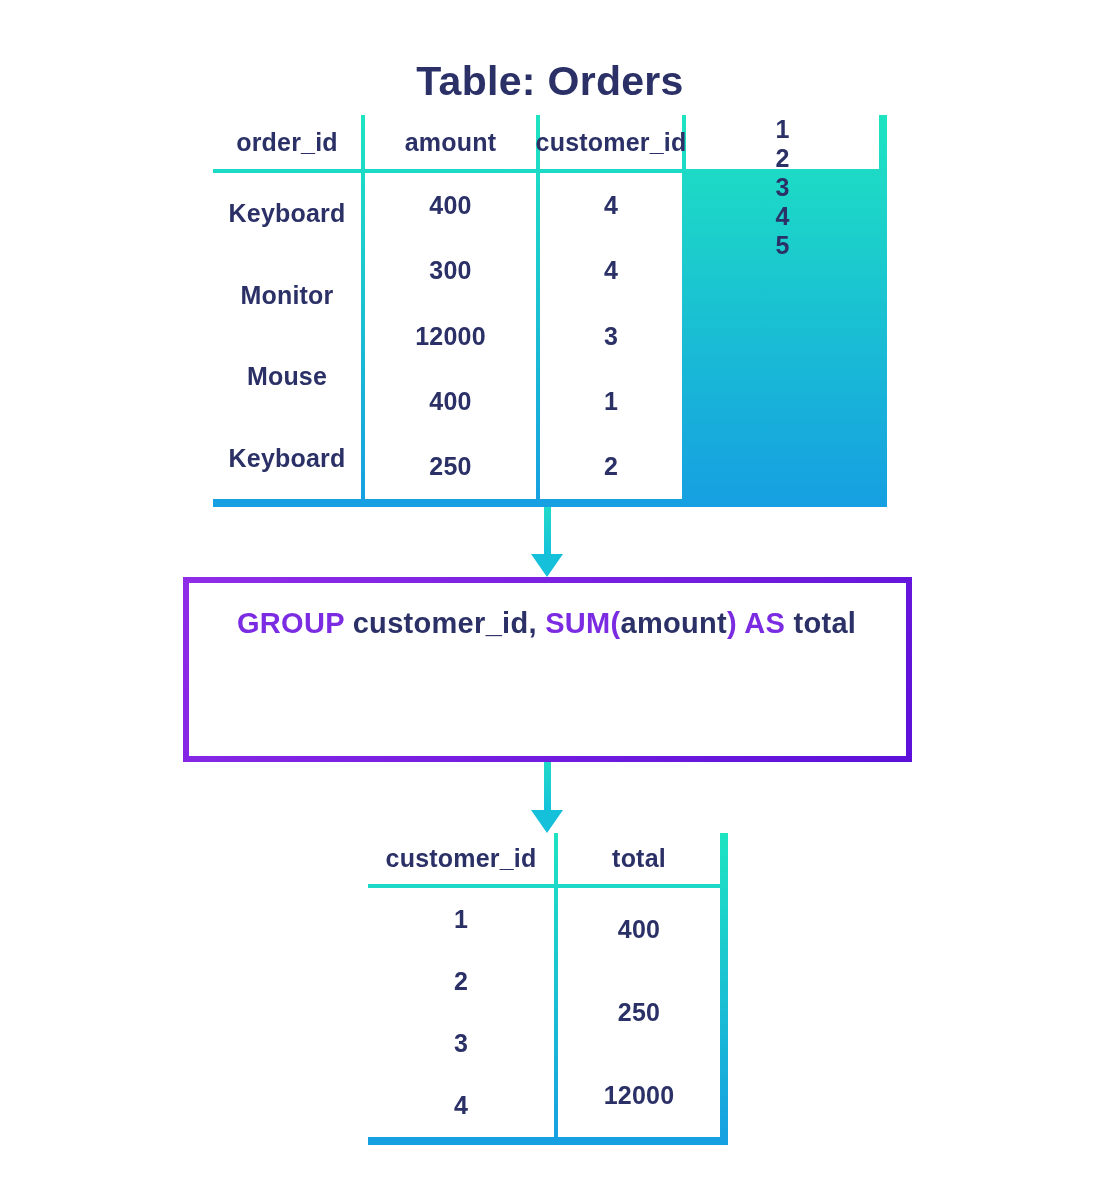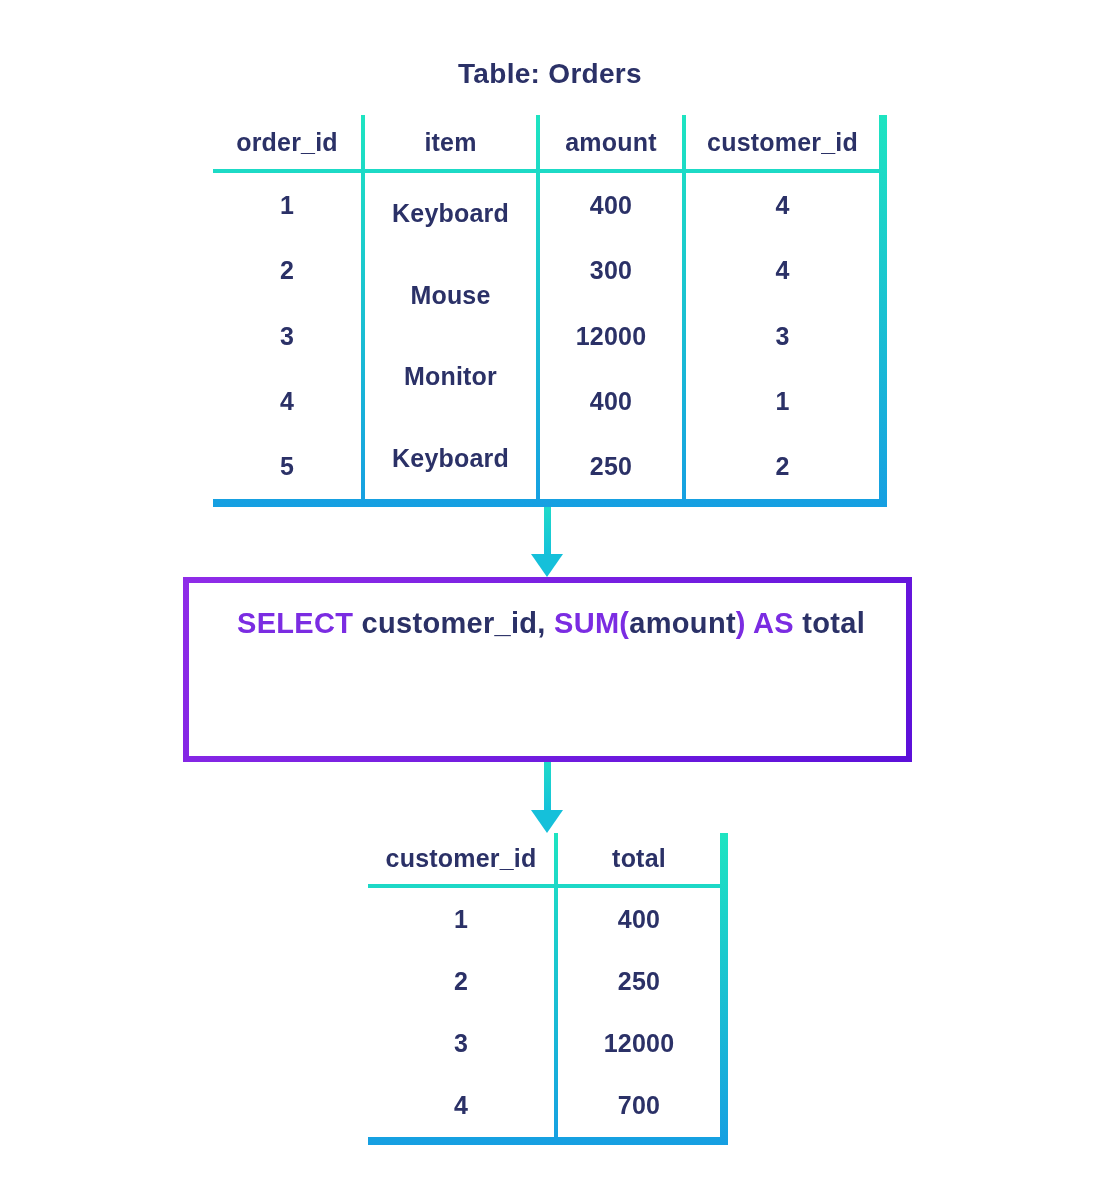--- a/index.html
+++ b/index.html
@@ -16,21 +16,21 @@
   .canvas{
     position:relative;
     width:1096px;height:1200px;
     background:var(--bg);
     font-family:"Liberation Sans","DejaVu Sans",sans-serif;
     color:var(--navy);
     overflow:hidden;
   }
   .title{
     position:absolute;left:213px;top:58px;width:674px;
-    text-align:center;font-size:28px;font-weight:700;color:var(--navy);
+    text-align:center;font-size:41px;font-weight:700;color:var(--navy);
     letter-spacing:.3px;
   }
   
   .tbl{
     position:absolute;display:grid;gap:4px;padding:0;
     background:linear-gradient(180deg,var(--cyan1) 0%,var(--cyan2) 100%);
   }
   .tbl-orders{
     left:213px;top:115px;width:674px;height:392px;
     grid-template-columns:148px 171px 142px 193px;
@@ -80,34 +80,33 @@
 </style>
 </head>
 <body>
 
 <div class="canvas">
 
   <div class="title">Table: Orders</div>
 
   <div class="tbl tbl-orders" id="orders-grid">
       <div class="hcell">order_id</div>
-      <div class="hcell">item</div>
       <div class="hcell">amount</div>
       <div class="hcell">customer_id</div>
       <div class="colcell">
         <div class="vcell">1</div>
         <div class="vcell">2</div>
         <div class="vcell">3</div>
         <div class="vcell">4</div>
         <div class="vcell">5</div>
       </div>
       <div class="colcell">
         <div class="vcell">Keyboard</div>
+        <div class="vcell">Monitor</div>
         <div class="vcell">Mouse</div>
-        <div class="vcell">Monitor</div>
         <div class="vcell">Keyboard</div>
       </div>
       <div class="colcell">
         <div class="vcell">400</div>
         <div class="vcell">300</div>
         <div class="vcell">12000</div>
         <div class="vcell">400</div>
         <div class="vcell">250</div>
       </div>
       <div class="colcell">
@@ -118,38 +117,37 @@
         <div class="vcell">2</div>
       </div>
     </div>
 
   <div class="arrow arrow-1">
     <div class="shaft"></div>
     <div class="head"></div>
   </div>
 
   <div class="sqlbox" id="sql-box">
-      <div class="sqlline"><span class="kw">SELECT</span><span> customer_id, </span><span class="kw">SUM(</span><span>amount</span><span class="kw">)</span><span> </span><span class="kw">AS</span><span> total</span></div>
+      <div class="sqlline"><span class="kw">GROUP</span><span> customer_id, </span><span class="kw">SUM(</span><span>amount</span><span class="kw">)</span><span> </span><span class="kw">AS</span><span> total</span></div>
     </div>
 
   <div class="arrow arrow-2">
     <div class="shaft"></div>
     <div class="head"></div>
   </div>
 
   <div class="tbl tbl-result" id="result-grid">
       <div class="hcell">customer_id</div>
       <div class="hcell">total</div>
       <div class="colcell">
         <div class="vcell">1</div>
         <div class="vcell">2</div>
         <div class="vcell">3</div>
         <div class="vcell">4</div>
       </div>
       <div class="colcell">
         <div class="vcell">400</div>
         <div class="vcell">250</div>
         <div class="vcell">12000</div>
-        <div class="vcell">700</div>
       </div>
     </div>
 
 </div>
 
 </body></html>

